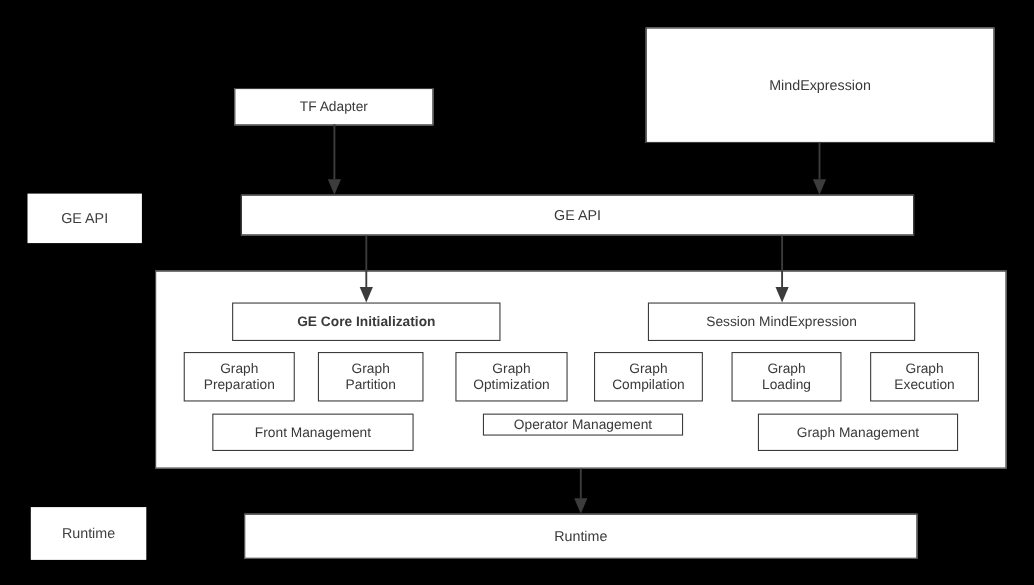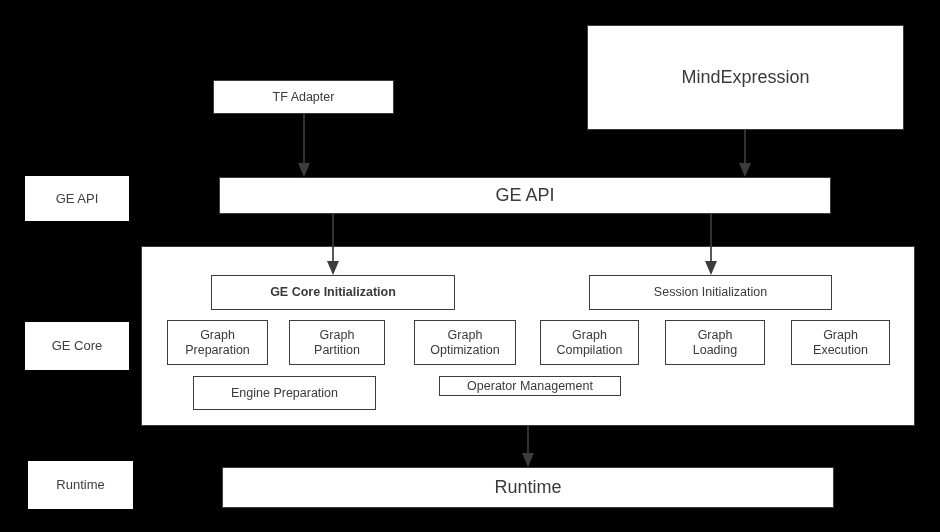--- a/index.html
+++ b/index.html
@@ -41,21 +41,21 @@
   .stroke {
     border: 1.6px solid #3c3c3c;
   }
   .container-box {
     align-items: flex-start;
     justify-content: center;
     padding-top: 30px;
     font-size: 13px;
   }
   .bar {
-    font-size: 18px;
+    font-size: 13px;
   }
   .cell {
     font-size: 12.5px;
   }
   
   .conn {
     position: absolute;
     overflow: visible;
   }
   .conn line {
@@ -69,23 +69,20 @@
 </head>
 <body>
 
 <div id="stage">
 
 
   <div class="box tag" style="left:25px; top:176px; width:104px; height:45px;">
     <span>GE API</span>
   </div>
 
-  <div class="box tag" style="left:25px; top:322px; width:104px; height:48px;">
-    <span>GE Core</span>
-  </div>
 
   <div class="box tag" style="left:28px; top:461px; width:105px; height:48px;">
     <span>Runtime</span>
   </div>
 
 
   <div class="box stroke cell" style="left:213px; top:80px; width:181px; height:34px;justify-content:center;">
     <span>TF Adapter</span>
   </div>
 
@@ -97,21 +94,21 @@
     <span>GE API</span>
   </div>
 
   <div class="box stroke" style="left:141px; top:246px; width:774px; height:180px; display:block;"></div>
 
   <div class="box stroke cell" style="left:211px; top:275px; width:244px; height:35px;font-weight:bold;">
     <span>GE Core Initialization</span>
   </div>
 
   <div class="box stroke cell" style="left:589px; top:275px; width:243px; height:35px;">
-    <span>Session Initialization</span>
+    <span>Session MindExpression</span>
   </div>
 
   <div class="box stroke cell" style="left:167px; top:320px; width:101px; height:45px;">
     <span>Graph
 Preparation</span>
   </div>
 
   <div class="box stroke cell" style="left:289px; top:320px; width:96px; height:45px;">
     <span>Graph
 Partition</span>
@@ -131,27 +128,30 @@
     <span>Graph
 Loading</span>
   </div>
 
   <div class="box stroke cell" style="left:791px; top:320px; width:99px; height:45px;">
     <span>Graph
 Execution</span>
   </div>
 
   <div class="box stroke cell" style="left:193px; top:376px; width:183px; height:34px;">
-    <span>Engine Preparation</span>
+    <span>Front Management</span>
   </div>
 
   <div class="box stroke cell" style="left:439px; top:376px; width:182px; height:20px;">
     <span>Operator Management</span>
   </div>
 
+  <div class="box stroke cell" style="left:689px; top:376px; width:182px; height:34px;">
+    <span>Graph Management</span>
+  </div>
 
   <div class="box stroke bar" style="left:222px; top:467px; width:612px; height:41px;">
     <span>Runtime</span>
   </div>
 
   <svg class="conn" style="left:0; top:0;" width="940" height="532">
 
     <g>
       <line x1="304" y1="113" x2="304" y2="163"></line>
       <polygon points="298,163 310,163 304,177"></polygon>

